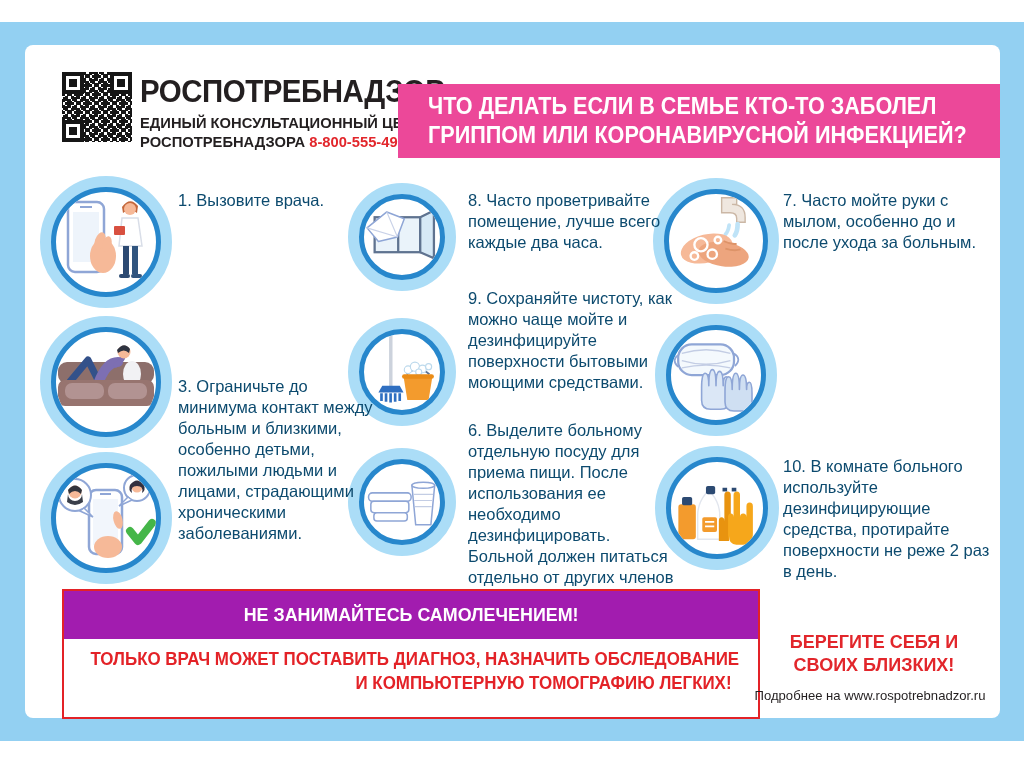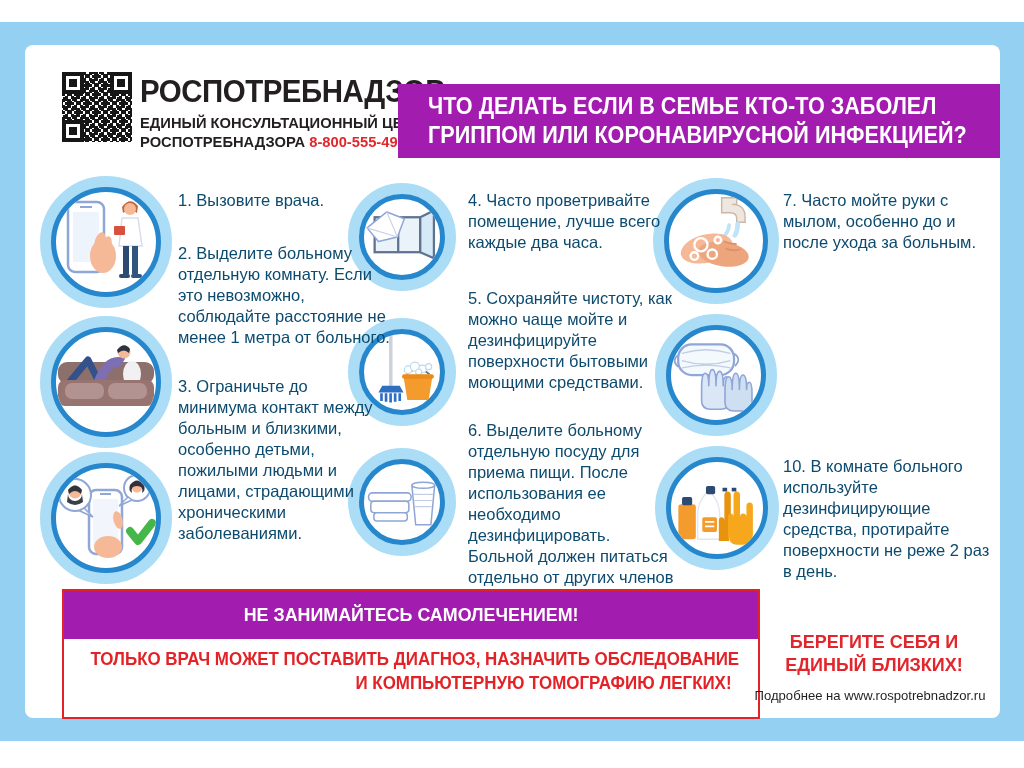--- a/index.html
+++ b/index.html
@@ -17,21 +17,21 @@
         repeating-conic-gradient(#161616 0% 25%, #ffffff 0% 50%) 0 0/6px 6px;}
   .qr .f{position:absolute;width:22px;height:22px;background:#fff;border:4px solid #161616;box-sizing:border-box;}
   .qr .f::after{content:"";position:absolute;left:3px;top:3px;width:8px;height:8px;background:#161616;}
   .qr .tl{left:0;top:0;} .qr .tr{right:0;top:0;} .qr .bl{left:0;bottom:0;}
 
   .org-title{position:absolute;left:140px;top:74px;font-size:31px;font-weight:bold;color:#231F20;letter-spacing:-.5px;transform:scaleX(.95);transform-origin:0 50%;white-space:nowrap;}
   .org-sub{position:absolute;left:140px;top:113px;font-size:15.5px;font-weight:bold;color:#231F20;line-height:19px;transform:scaleX(.95);transform-origin:0 0;white-space:nowrap;}
   .org-sub .phone{color:#E2262B;}
 
   
-  .banner{position:absolute;left:398px;top:84px;width:602px;height:74px;background:#a21caf;display:flex;flex-direction:column;justify-content:center;padding-left:30px;box-sizing:border-box;}
+  .banner{position:absolute;left:398px;top:84px;width:602px;height:74px;background:#ec4899;display:flex;flex-direction:column;justify-content:center;padding-left:30px;box-sizing:border-box;}
   .banner div{color:#ffffff;font-size:23px;font-weight:bold;line-height:29px;transform:scaleX(.94);transform-origin:0 50%;white-space:nowrap;}
 
   
   .icon{position:absolute;border-radius:50%;border:11px solid #ABDDF7;background:#ABDDF7;box-sizing:border-box;}
   .icon-inner{width:100%;height:100%;border-radius:50%;border:5px solid #2787CC;background:#ffffff;box-sizing:border-box;overflow:hidden;}
   .icon-inner svg{width:100%;height:100%;display:block;}
   .i1{left:40px;top:176px;width:132px;height:132px;}
   .i2{left:40px;top:316px;width:132px;height:132px;}
   .i3{left:40px;top:452px;width:132px;height:132px;}
   .i4{left:348px;top:183px;width:108px;height:108px;}
@@ -255,33 +255,32 @@
           </g>
       <path d="M52 86 v-22 q0 -4 3 -4 q3 0 3 4 v-28 q0 -4 3.5 -4 q3.5 0 3.5 4 v28 l-2 22 z" fill="#e8930f"></path>
       <rect x="56" y="28" width="5" height="4" fill="#2c4a72"></rect>
       <path d="M62 86 v-26 q0 -4 3 -4 q3 0 3 4 v-24 q0 -4 3.5 -4 q3.5 0 3.5 4 v24 q0 -4 3.5 -4 q3.5 0 3.5 4 v-12 q0 -4 3.5 -4 q3.5 0 3.5 4 v30 q0 12 -11 12 h-7 q-8 0 -8 -10 z" fill="#f6a71b"></path>
       <rect x="66" y="28" width="5" height="4" fill="#2c4a72"></rect>
     </svg>
   </div>
     </div>
 
   <div class="tip t1">1. Вызовите врача.</div>
-  <div class="tip t2">2. Выделите больному отдельную комнату. Если это невозможно, соблюдайте расстояние не менее 1 метра от больного.</div>
   <div class="tip t3">3. Ограничьте до минимума контакт между больным и близкими, особенно детьми, пожилыми людьми и лицами, страдающими хроническими заболеваниями.</div>
-  <div class="tip t4">4. Часто проветривайте помещение, лучше всего каждые два часа.</div>
-  <div class="tip t5">5. Сохраняйте чистоту, как можно чаще мойте и дезинфицируйте поверхности бытовыми моющими средствами.</div>
+  <div class="tip t4">8. Часто проветривайте помещение, лучше всего каждые два часа.</div>
+  <div class="tip t5">9. Сохраняйте чистоту, как можно чаще мойте и дезинфицируйте поверхности бытовыми моющими средствами.</div>
   <div class="tip t6">6. Выделите больному отдельную посуду для приема пищи. После использования ее необходимо дезинфицировать. Больной должен питаться отдельно от других членов семьи.</div>
   <div class="tip t7">7. Часто мойте руки с мылом, особенно до и после ухода за больным.</div>
   <div class="tip t10">10. В комнате больного используйте дезинфицирующие средства, протирайте поверхности не реже 2 раз в день.</div>
 
   <div class="warn">
     <div class="warn-top">
       <div>НЕ ЗАНИМАЙТЕСЬ САМОЛЕЧЕНИЕМ!</div>
     </div>
     <div class="warn-body">
       <div>ТОЛЬКО ВРАЧ МОЖЕТ ПОСТАВИТЬ ДИАГНОЗ, НАЗНАЧИТЬ ОБСЛЕДОВАНИЕ</div>
       <div>И КОМПЬЮТЕРНУЮ ТОМОГРАФИЮ ЛЕГКИХ!</div>
     </div>
   </div>
 
-  <div class="closing">БЕРЕГИТЕ СЕБЯ И ЕДИНЫЙ БЛИЗКИХ!</div>
+  <div class="closing">БЕРЕГИТЕ СЕБЯ И СВОИХ БЛИЗКИХ!</div>
   <div class="more">Подробнее на www.rospotrebnadzor.ru</div>
 </div>
 
 </body></html>

